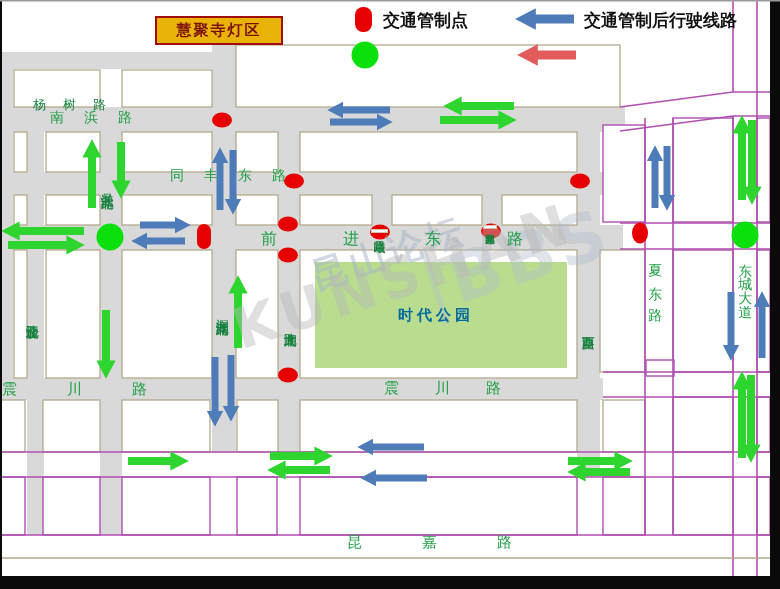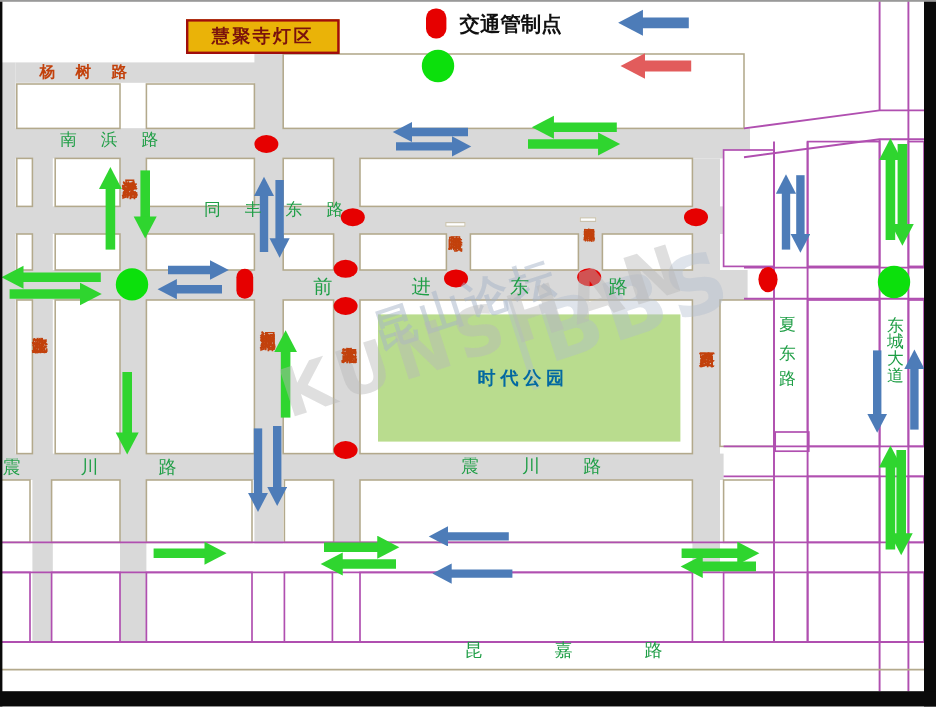--- a/index.html
+++ b/index.html
@@ -1,21 +1,21 @@
 <!DOCTYPE html>
 <html><head>
 <meta charset="utf-8">
 <style>
   html,body{margin:0;padding:0;background:#fff;}
   #stage{position:relative;width:780px;height:589px;overflow:hidden;background:#fff;
          font-family:"DejaVu Sans",sans-serif;}
   #map-svg{position:absolute;left:0;top:0;z-index:1;}
   .lbl{position:absolute;z-index:3;white-space:nowrap;line-height:1.05;}
   .h-green{color:#1f9e46;font-weight:normal;}
-  .h-dark{color:#c2410c;font-weight:bold;}
+  .h-dark{color:#15803d;font-weight:normal;margin-top:44px;}
   .vlabel{writing-mode:vertical-rl;text-orientation:upright;}
   .whitebox{background:#fff;border:1px solid #c9c2ae;padding:1px 1px;}
   .legend-text{position:absolute;z-index:3;color:#111;font-weight:bold;font-size:17px;white-space:nowrap;}
   #landmark{position:absolute;left:155px;top:16px;width:128px;height:29px;z-index:3;
             background:#eab308;border:2px solid #a00d0d;box-sizing:border-box;
             color:#7a120c;font-weight:bold;font-size:15px;letter-spacing:2px;
             display:flex;align-items:center;justify-content:center;}
   #park-label{position:absolute;left:398px;top:306px;z-index:3;color:#0369a1;font-weight:bold;
               font-size:15px;letter-spacing:4px;}
   .wm{position:absolute;z-index:2;pointer-events:none;font-weight:bold;}
@@ -199,32 +199,33 @@
     <rect x="0" y="0" width="2" height="589"></rect>
     <rect x="0" y="0" width="780" height="1.5" fill="#999"></rect>
   </g>
 </svg>
 
 <div class="wm" id="wm-cn">昆山论坛</div>
 <div class="wm" id="wm-bbs">BBS</div>
 <div class="wm" id="wm-en">KUNSHAN</div>
 
 <div class="legend-text" style="left:383px;top:9px;">交通管制点</div>
+<div class="legend-text" style="left:584px;top:9px;">交通管制后行驶线路</div>
 
 <div id="landmark">慧聚寺灯区</div>
 
 <div id="park-label">时代公园</div>
 
 <div class="lbl h-dark" style="left:33px;top:54px;font-size:13px;letter-spacing:17px;">杨树路</div>
 <div class="lbl h-green" style="left:50px;top:110px;font-size:14px;letter-spacing:20px;">南浜路</div>
 <div class="lbl h-green" style="left:170px;top:168px;font-size:14px;letter-spacing:20px;">同丰东路</div>
 <div class="lbl h-green" style="left:261px;top:231px;font-size:16px;letter-spacing:66px;">前进东路</div>
 <div class="lbl h-green" style="left:2px;top:382px;font-size:15px;letter-spacing:50px;">震川路</div>
 <div class="lbl h-green" style="left:384px;top:381px;font-size:15px;letter-spacing:36px;">震川路</div>
-<div class="lbl h-green" style="left:347px;top:535px;font-size:15px;letter-spacing:60px;margin-left:40px;">昆嘉路</div>
+<div class="lbl h-green" style="left:347px;top:535px;font-size:15px;letter-spacing:60px;">昆嘉路</div>
 
 <div class="lbl h-dark vlabel" style="left:100px;top:139px;font-size:13px;letter-spacing:1px;">吴淞江北路</div>
 <div class="lbl h-dark vlabel" style="left:25px;top:271px;font-size:13px;">金沙江北路</div>
 <div class="lbl h-dark vlabel" style="left:215px;top:265px;font-size:13px;letter-spacing:1px;">洞庭湖北路</div>
 <div class="lbl h-dark vlabel" style="left:283px;top:279px;font-size:13px;">太湖北路</div>
 <div class="lbl h-dark vlabel whitebox" style="left:371px;top:185px;font-size:12px;">晨曦路</div>
 <div class="lbl h-dark vlabel whitebox" style="left:483px;top:181px;font-size:9.5px;">鄱阳湖北路</div>
 <div class="lbl h-dark vlabel" style="left:581px;top:283px;font-size:13px;">夏西路</div>
 <div class="lbl h-green vlabel" style="left:648px;top:253px;font-size:14px;letter-spacing:22px;">夏东路</div>
 <div class="lbl h-green vlabel" style="left:738px;top:252px;font-size:14px;letter-spacing:14px;">东城大道</div>

